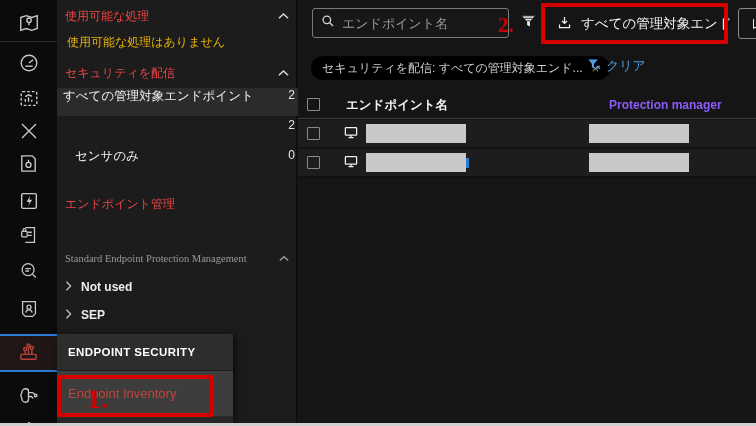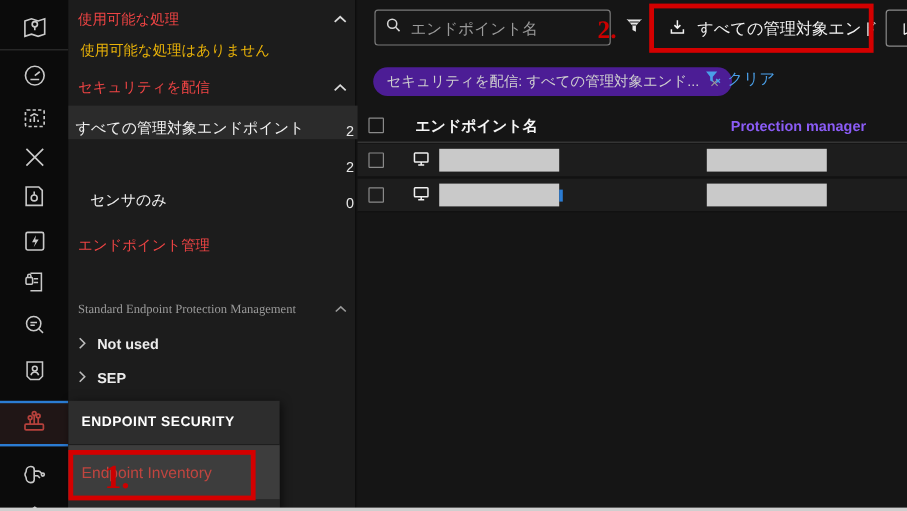--- a/index.html
+++ b/index.html
@@ -17,40 +17,40 @@
   .rail-selected {
     position:absolute; left:0; top:334px; width:57px; height:38px;
     background:#201616; border-top:2px solid #2b7cd3; border-bottom:2px solid #2b7cd3;
     display:flex; align-items:center; justify-content:center; color:#b5413c;
   }
   
   #sidebar { position:absolute; left:57px; top:0; width:240px; height:426px; background:#1c1c1c; border-right:1px solid #0a0a0a; }
   .side-section-header { position:absolute; left:8px; width:224px; height:22px; display:flex; align-items:center; justify-content:space-between; color:#ef4444; font-size:12px; cursor:pointer; }
   .side-section-header .chev { color:#d9d9d9; }
   .side-empty { position:absolute; left:10px; color:#eab308; font-size:12px; }
-  .side-row { position:absolute; left:0; width:248px; height:28px; display:flex; align-items:flex-end; color:#f0f0f0; font-size:12.5px; cursor:pointer; }
+  .side-row { position:absolute; left:0; width:248px; height:28px; display:flex; align-items:flex-start; color:#f0f0f0; font-size:12.5px; cursor:pointer; }
   .side-row .lbl { padding-left:6px; white-space:nowrap; overflow:hidden; }
   .side-row .cnt { position:absolute; right:10px; font-size:12px; color:#e8e8e8; }
   .side-row.hl { background:#2b2b2b; }
   .side-row.indent .lbl { padding-left:18px; }
   .side-search { position:absolute; left:5px; width:230px; height:27px; border:1px solid #636363; border-radius:3px; background:transparent; display:flex; align-items:center; padding:0 7px; gap:6px; color:#cfcfcf; }
   .side-search input { flex:1; background:transparent; border:none; outline:none; color:#e6e6e6; font-size:12.5px; font-family:inherit; }
   .side-search input::placeholder { color:#8f8f8f; }
   .side-subheader { position:absolute; left:8px; width:224px; display:flex; align-items:center; justify-content:space-between; color:#9a9a9a; font-size:10.5px; cursor:pointer;font-family:Liberation Serif, serif; }
   .tree-row { position:absolute; left:8px; display:flex; align-items:center; gap:9px; color:#ececec; font-size:12px; font-weight:bold; cursor:pointer; }
   .tree-row .tchev { color:#bdbdbd; font-weight:normal; }
   
   #main { position:absolute; left:298px; top:0; right:0; height:426px; background:#151515; }
   .tb-search { position:absolute; left:14px; top:8px; width:197px; height:30px; border:1px solid #7a7a7a; border-radius:3px; background:#171717; display:flex; align-items:center; padding:0 8px; gap:7px; color:#d6d6d6; }
   .tb-search input { flex:1; min-width:0; background:transparent; border:none; outline:none; color:#e6e6e6; font-size:13px; font-family:inherit; }
   .tb-search input::placeholder { color:#9a9a9a; }
   .tb-funnel { position:absolute; left:222px; top:13px; color:#e8e8e8; cursor:pointer; }
   .agent-btn { position:absolute; left:249px; top:8px; height:31px; display:flex; align-items:center; gap:9px; padding:0 10px; color:#f2f2f2; font-size:13.5px; cursor:pointer; background:transparent; border:none; font-family:inherit; }
   .side-btn { position:absolute; left:440px; top:8px; width:52px; height:31px; border:1px solid #8a8a8a; border-radius:3px; background:transparent; color:#f2f2f2; font-size:13px; text-align:left; padding:0 0 0 12px; cursor:pointer; font-family:inherit; }
-  .chip { position:absolute; left:13px; top:56px; height:24px; background:#4c1d95; border-radius:12px; display:flex; align-items:center; padding:0 11px; gap:9px; font-size:12px; color:#cfcfcf; cursor:pointer;text-align:right; }
+  .chip { position:absolute; left:13px; top:56px; height:24px; background:#000000; border-radius:12px; display:flex; align-items:center; padding:0 11px; gap:9px; font-size:12px; color:#cfcfcf; cursor:pointer;text-align:right; }
   .chip .chip-x { color:#9a9a9a; font-size:13px; cursor:pointer; }
   .clear-btn { position:absolute; left:288px; top:57px; display:flex; align-items:center; gap:4px; color:#4a9fe8; font-size:13px; cursor:pointer; }
   
   .thead { position:absolute; left:0; top:90px; right:0; height:29px; border-bottom:1px solid #3c3c3c; }
   .th-name { position:absolute; left:48px; top:7px; font-size:12.5px; font-weight:bold; color:#f5f5f5; }
   .th-pm { position:absolute; left:311px; top:8px; font-size:12px; font-weight:bold; color:#8b5cf6; }
   .cbox { position:absolute; left:9px; width:13px; height:13px; border:1px solid #8a8a8a; background:transparent; border-radius:1px; cursor:pointer; }
   .trow { position:absolute; left:0; right:0; height:28px; background:#1d1d1d; border-bottom:1px solid #0f0f0f; cursor:pointer; }
   .trow .mon { position:absolute; left:45px; top:5px; color:#f0f0f0; }
   .redact { position:absolute; top:4px; height:19px; background:#c9c9c9; }

